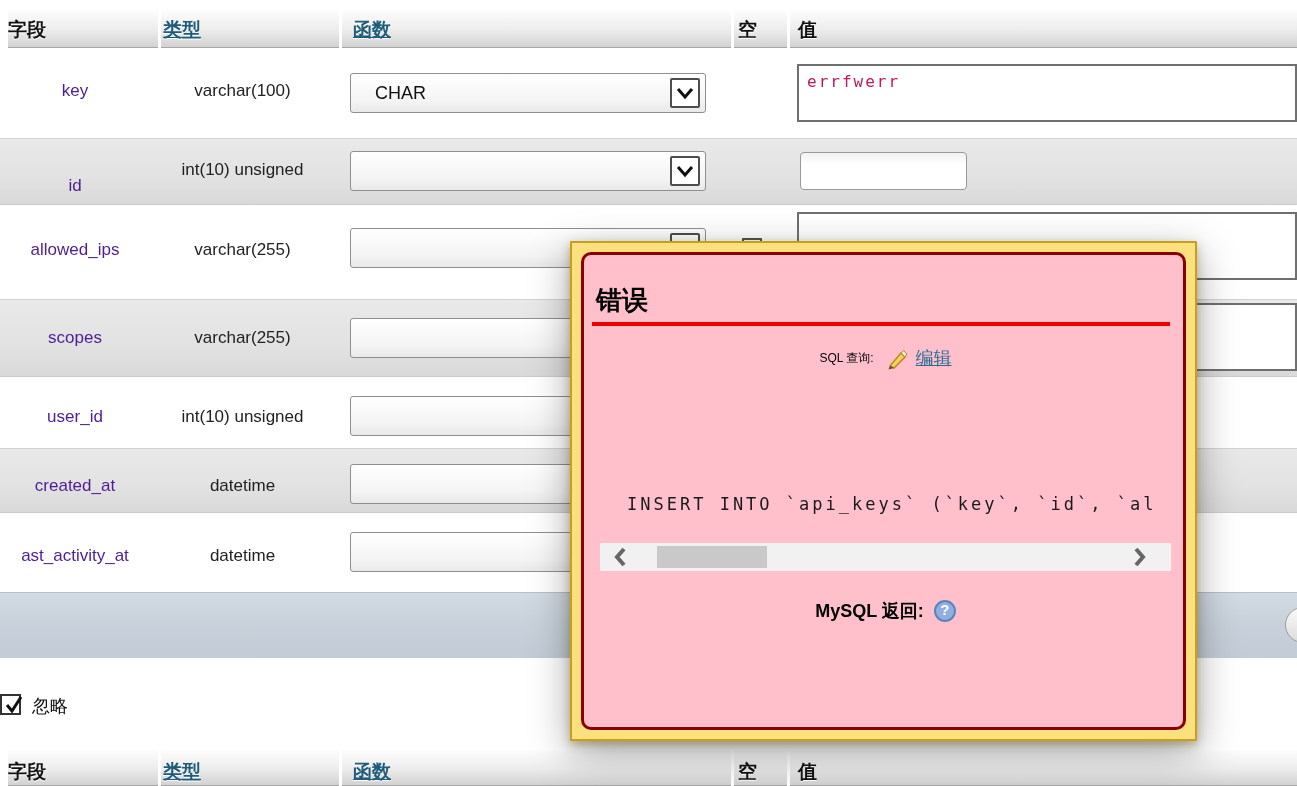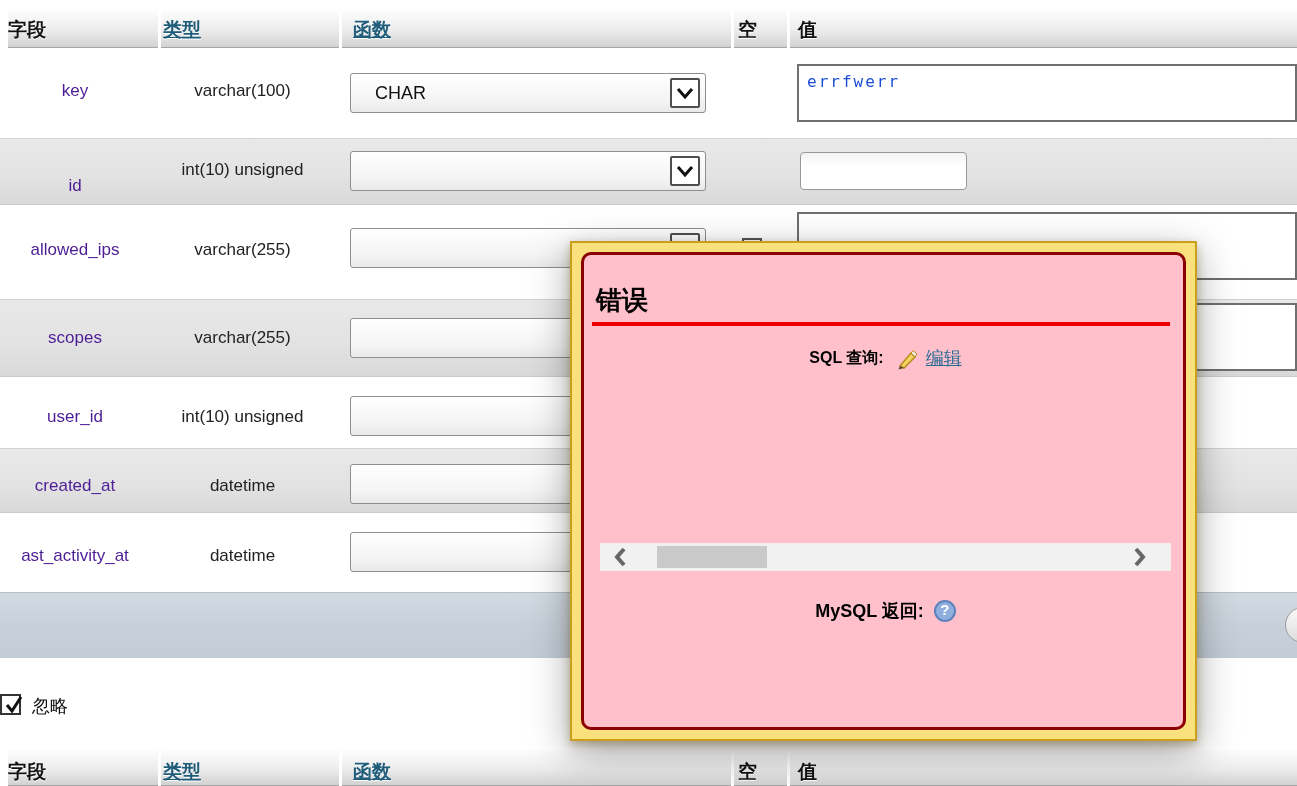--- a/index.html
+++ b/index.html
@@ -31,21 +31,21 @@
              border:1px solid #8f8f8f; border-radius:3px; cursor:pointer; }
   .fselect .sel-text { position:absolute; left:24px; top:0; height:38px; line-height:38px;
                        font-size:18px; color:#111; }
   .sel-arrow { position:absolute; right:5px; top:4px; width:30px; height:30px;
                background:#fff; border:2px solid #4e4e4e; border-radius:2px; }
   .sel-arrow svg { position:absolute; left:3px; top:5px; }
 
   
   .varea { position:absolute; left:797px; width:500px; background:#fff;
            border:2px solid #6f6f6f; font-family:"DejaVu Sans Mono", monospace;
-           font-size:16px; letter-spacing:2px; color:#1d4ed8; padding:6px 8px; resize:none;
+           font-size:16px; letter-spacing:2px; color:#be185d; padding:6px 8px; resize:none;
            outline:none; overflow:hidden; }
   .vinput { position:absolute; left:800px; width:167px; height:38px;
             background:linear-gradient(180deg,#f2f2f2 0%,#ffffff 35%);
             border:1px solid #999; border-radius:4px; font-size:16px; padding:0 8px;
             outline:none; }
   .nullbox { position:absolute; width:20px; height:20px; background:#fff;
              border:2px solid #555; }
 
   
   .footer-band { position:absolute; left:0; top:592px; width:1297px; height:66px;
@@ -64,21 +64,21 @@
             background:#fbe07e; border:2px solid #c99e1c; border-radius:1px;
             box-shadow:0 4px 10px rgba(90,70,0,.35), 0 12px 40px rgba(0,0,0,.35); z-index:10; }
   .dlg-panel { position:absolute; left:9px; top:9px; width:605px; height:478px;
                background:#ffc0cb; border:3px solid #8a0000; border-radius:10px; }
   .dlg-title { position:absolute; left:24px; top:40px; font-size:26px; font-weight:bold;
                color:#000; }
   .dlg-rule { position:absolute; left:20px; top:79px; width:578px; height:4px;
               background:#ec0000; }
   .dlg-sqlrow { position:absolute; left:0; top:101px; width:627px; height:28px;
                 display:flex; align-items:center; justify-content:center; gap:8px; }
-  .dlg-sqllabel { font-size:16px; font-weight:bold; color:#000; }
+  .dlg-sqllabel { font-size:12px; font-weight:normal; color:#000; }
   .dlg-editlink { font-size:18px; color:#2a6d96; text-decoration:underline; cursor:pointer; }
   .dlg-sqltext { position:absolute; left:55px; top:251px; font-family:"DejaVu Sans Mono",monospace;
                  font-size:17px; letter-spacing:3px; color:#1a1a1a; white-space:nowrap; }
   .dlg-scroll { position:absolute; left:28px; top:300px; width:571px; height:28px;
                 background:#f1f1f1; border-radius:1px; }
   .dlg-scroll .arrow { position:absolute; top:3px; width:22px; height:22px; cursor:pointer; }
   .dlg-scroll .thumb { position:absolute; left:57px; top:3px; width:110px; height:22px;
                        background:#c9c9c9; cursor:pointer; }
   .dlg-mysqlrow { position:absolute; left:0; top:354px; width:627px; height:28px;
                   display:flex; align-items:center; justify-content:center; gap:10px; }
@@ -230,20 +230,21 @@
       <span style="display:inline-block; width:26px; height:26px;">
         <svg width="26" height="26" viewBox="0 0 26 26">
           <polygon points="8,21 19,8 23,12 12,23" fill="#f2d361" stroke="#b98a1e" stroke-width="1.5"></polygon>
           <polygon points="19,8 21.5,5.5 25,9 23,12" fill="#e8e4da" stroke="#b98a1e" stroke-width="1"></polygon>
           <polygon points="8,21 12,23 6.5,24.5" fill="#5a4a21"></polygon>
         </svg>
       </span>
       <span class="dlg-editlink">编辑</span>
     </div>
 
+    <div class="dlg-sqltext">INSERT INTO `api_keys` (`key`, `id`, `al</div>
 
     <div class="dlg-scroll">
       <span class="arrow" style="left:10px;">
         <svg width="22" height="22" viewBox="0 0 22 22">
             <polyline points="14,3 7,11 14,19" fill="none" stroke="#666" stroke-width="4"></polyline>
           </svg>
       </span>
       <span class="thumb"></span>
       <span class="arrow" style="left:528px;">
         <svg width="22" height="22" viewBox="0 0 22 22">

